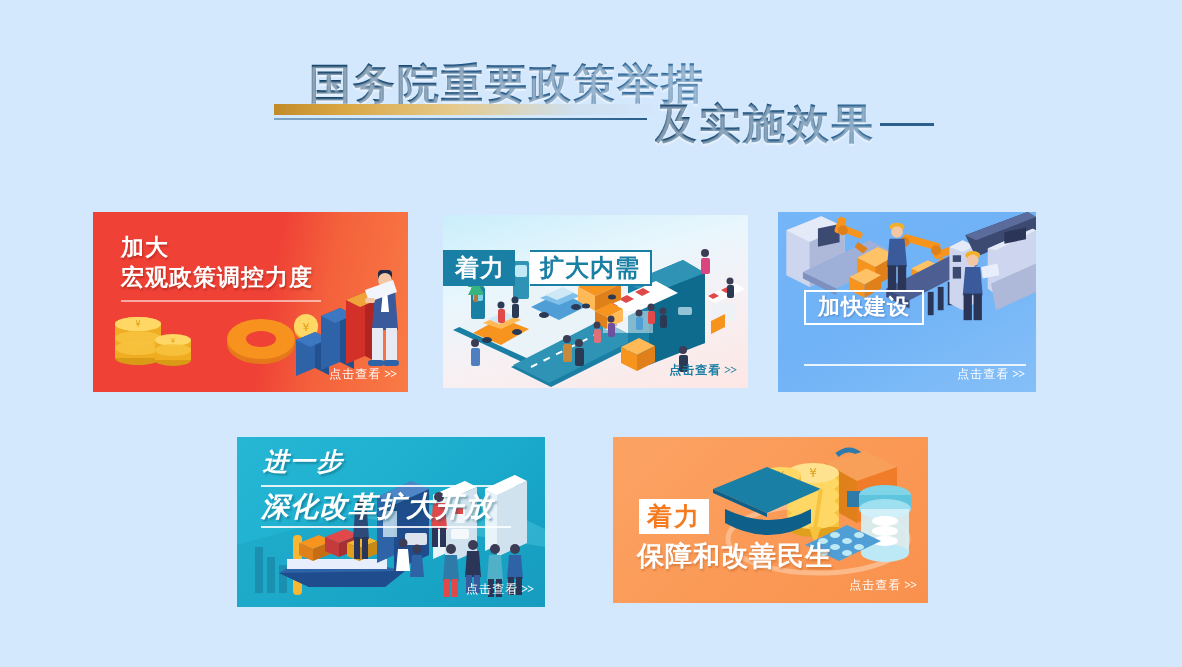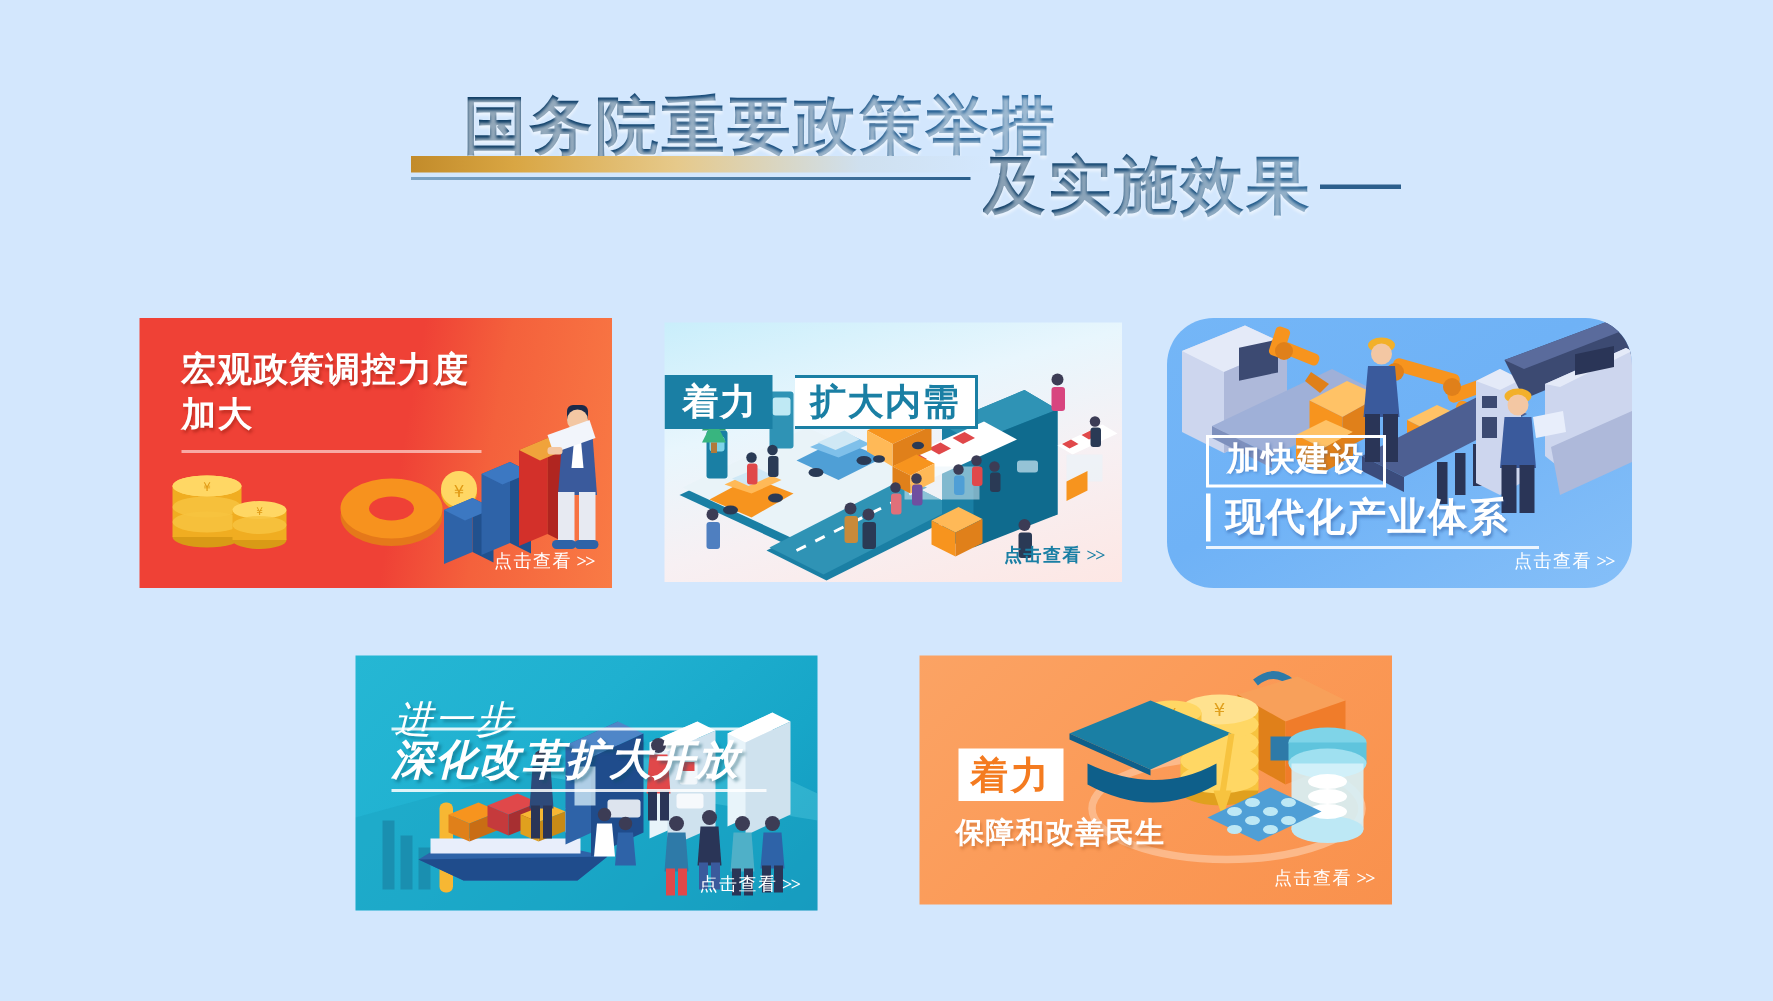--- a/index.html
+++ b/index.html
@@ -169,23 +169,22 @@
     line-height: 32px;
     padding: 0 10px;
     letter-spacing: 1px;
     box-sizing: border-box;
     margin-left: 15px;
   }
   #card2 .cta { color: #1a7fa4; font-weight: bold; }
 
   
   #card3 {
-    left: 778px; top: 212px; width: 310px; height: 180px;
+    left: 778px; top: 212px; width: 258px; height: 180px;
     background: linear-gradient(150deg, #74b6f7 0%, #6fb2f6 45%, #85bff8 100%);
-    border-radius: 31px;
   }
   #card3 .c3-box {
     position: absolute;
     left: 26px; top: 78px;
     border: 2px solid #ffffff;
     padding: 1px 12px 2px 12px;
     color: #ffffff;
     font-family: "DejaVu Sans", "Liberation Sans", sans-serif;
     font-size: 22px;
     font-weight: bold;
@@ -215,25 +214,25 @@
     z-index: 30;
   }
 
   
   #card4 {
     left: 237px; top: 437px; width: 308px; height: 170px;
     background: linear-gradient(135deg, #25b7d4 0%, #1fb0d0 40%, #17a6c8 72%, #1497be 100%);
   }
   #card4 .c4-l1 {
     position: absolute;
-    left: 26px; top: 28px;
+    left: 26px; top: 10px;
     color: #ffffff;
     font-family: "DejaVu Sans", "Liberation Sans", sans-serif;
     font-size: 25px;
-    font-weight: normal;
+    font-weight: bold;
     letter-spacing: 2px;
     line-height: 30px;
     font-style: italic;
     text-shadow: 2px 2px 2px rgba(10,80,100,0.4);
     z-index: 30;
   }
   #card4 .c4-div {
     position: absolute;
     left: 24px; top: 48px; width: 245px; height: 2px;
     background: rgba(255,255,255,0.85);
@@ -275,22 +274,22 @@
     font-weight: bold;
     line-height: 31px;
     padding: 2px 8px;
     letter-spacing: 2px;
     z-index: 30;
   }
   #card5 .c5-l2 {
     position: absolute;
     left: 24px; top: 103px;
     color: #ffffff;
-    font-family: Liberation Mono, monospace;
-    font-size: 19px;
+    font-family: Liberation Serif, serif;
+    font-size: 27px;
     font-weight: bold;
     line-height: 33px;
     letter-spacing: 1px;
     text-shadow: 1px 2px 2px rgba(170,80,20,0.4);
     z-index: 30;
   }
 
   .illus { position: absolute; inset: 0; z-index: 5; }
 </style>
 </head>
@@ -363,22 +362,22 @@
         <rect x="279" y="116" width="11" height="34" fill="#e7eaf2"></rect>
         <rect x="293" y="116" width="11" height="34" fill="#e7eaf2"></rect>
         <rect x="275" y="148" width="16" height="6" rx="3" fill="#2e63a8"></rect>
         <rect x="290" y="148" width="16" height="6" rx="3" fill="#2e63a8"></rect>
         <polygon points="272,78 300,68 304,80 276,90" fill="#f2f5fb"></polygon>
         <rect x="272" y="86" width="10" height="5" rx="2" fill="#f3c7a3"></rect>
       </g>
     </svg>
 
     <div class="c1-title">
+      <div>加大</div>
       <div>宏观政策调控力度</div>
-      <div>加大</div>
     </div>
     <div class="c1-underline"></div>
     <div class="cta">
       <span>点击查看</span><span class="arrows">&gt;&gt;</span>
     </div>
   </div>
 </div>
 
 <div class="card" id="card2">
   <div class="card-inner">
@@ -584,21 +583,20 @@
         <ellipse cx="234" cy="52" rx="9" ry="5" fill="#f2b02a"></ellipse>
         <circle cx="234" cy="58" r="7" fill="#f3c7a3"></circle>
         <path d="M225 66 L243 66 L246 100 L222 100 Z" fill="#3a5a9c"></path>
         <rect x="223" y="98" width="10" height="32" fill="#2a3557"></rect>
         <rect x="235" y="98" width="10" height="32" fill="#2a3557"></rect>
         <polygon points="244,66 264,62 266,76 246,80" fill="#e8eefb"></polygon>
       </g>
     </svg>
 
     <div class="c3-box">加快建设</div>
-    <div class="c3-line2">现代化产业体系</div>
     <div class="c3-underline"></div>
     <div class="cta">
       <span>点击查看</span><span class="arrows">&gt;&gt;</span>
     </div>
   </div>
 </div>
 
 <div class="card" id="card4">
   <div class="card-inner">
     <svg class="illus" viewBox="0 0 308 170">

